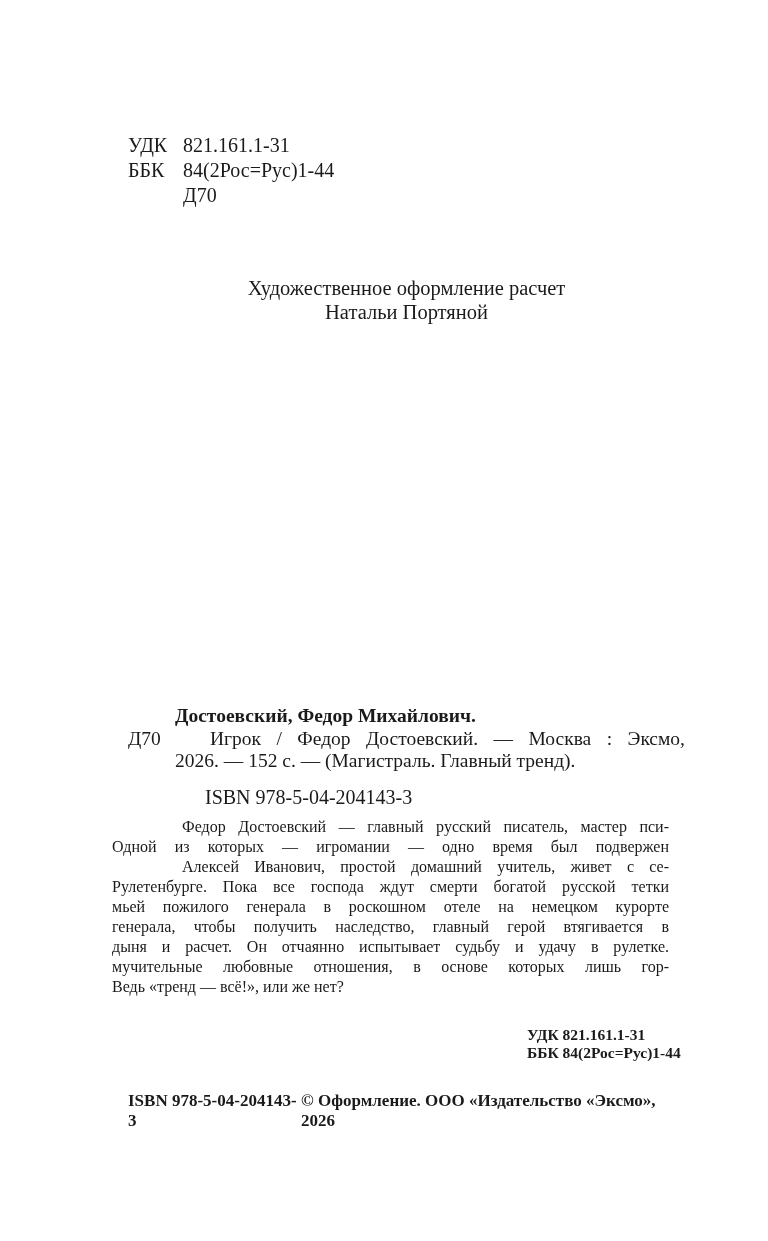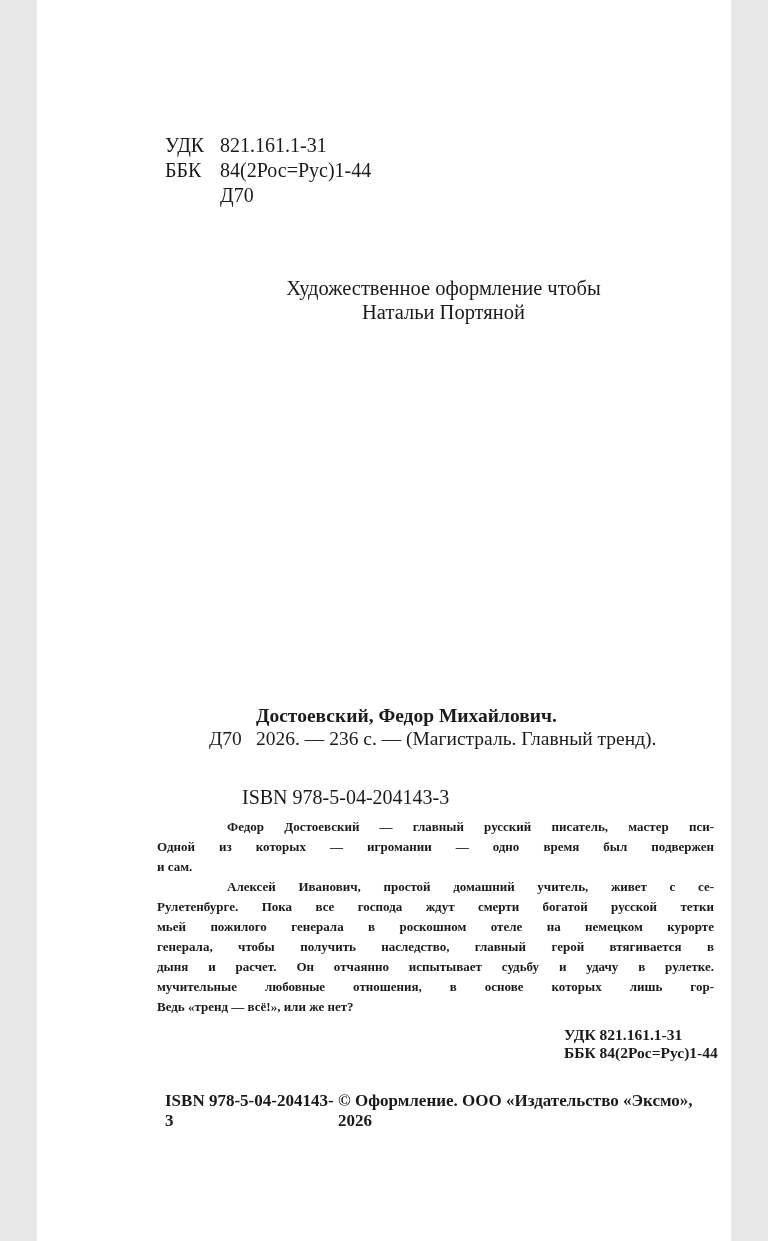--- a/index.html
+++ b/index.html
@@ -1,46 +1,46 @@
 <!DOCTYPE html>
 <html><head>
 <meta charset="utf-8">
 <style>
   html, body { margin: 0; padding: 0; background: #e8e8e8; }
   .page {
     position: relative;
-    width: 694px;
+    width: 768px;
     height: 1241px;
     margin: 0 auto;
     background: #ffffff;
     color: #1a1a1a;
     font-family: "Liberation Serif", "DejaVu Serif", serif;
     overflow: hidden;
   }
 
   
   .top-codes { position: absolute; left: 128px; top: 133px; font-size: 20px; line-height: 25px; }
   .top-codes .lbl { display: inline-block; width: 55px; }
 
   
   .series { position: absolute; left: 128px; top: 276px; width: 557px; text-align: center; font-size: 20.5px; line-height: 24px; }
   .series .it { }
 
   
-  .catalog { position: absolute; left: 128px; top: 705px; width: 557px; font-size: 19.5px; line-height: 22.5px; margin-left: 44px; }
+  .catalog { position: absolute; left: 128px; top: 705px; width: 557px; font-size: 19.5px; line-height: 22.5px; }
   .cat-author { margin-left: 47px; font-weight: bold; }
   .cat-body { position: relative; }
   .cat-code { position: absolute; left: 0; top: 0; }
   .cat-l1 { margin-left: 47px; text-indent: 35px; text-align: justify; text-align-last: justify; }
   .cat-l2 { margin-left: 47px; }
 
   .isbn-mid { position: absolute; left: 205px; top: 786px; font-size: 20px; }
 
   
-  .annotation { position: absolute; left: 120px; top: 817px; width: 557px; font-size: 13px; line-height: 20px; font-weight: bold; }
+  .annotation { position: absolute; left: 112px; top: 817px; width: 557px; font-size: 16px; line-height: 20px; }
   .jline { text-align: justify; text-align-last: justify; }
   .pstart { text-indent: 70px; }
   .pend { text-align: left; text-align-last: left; }
 
   
   .bottom-codes { position: absolute; left: 527px; top: 1026px; font-size: 15.5px; line-height: 17.5px; font-weight: bold; }
 
   
   .footer { position: absolute; left: 128px; top: 1091px; width: 557px; display: flex; justify-content: space-between; font-size: 17px; font-weight: bold; }
 </style>
@@ -55,38 +55,38 @@
     </div>
     <div>
       <span class="lbl">ББК</span><span>84(2Рос=Рус)1-44</span>
     </div>
     <div>
       <span class="lbl"></span><span>Д70</span>
     </div>
   </div>
 
   <div class="series">
-    <div>Художественное оформление чтобы</div>
+    <div>Художественное оформление расчет</div>
     <div class="it">Натальи Портяной</div>
   </div>
 
   <div class="catalog">
     <div class="cat-author">Достоевский, Федор Михайлович.</div>
     <div class="cat-body">
       <span class="cat-code">Д70</span>
-      <div class="cat-l2">2026. — 236 с. — (Магистраль. Главный тренд).</div>
+      <div class="cat-l1">Игрок / Федор Достоевский. — Москва : Эксмо,</div>
+      <div class="cat-l2">2026. — 152 с. — (Магистраль. Главный тренд).</div>
     </div>
   </div>
 
   <div class="isbn-mid">ISBN 978-5-04-204143-3</div>
 
   <div class="annotation">
     <div class="jline pstart">Федор Достоевский — главный русский писатель, мастер пси-</div>
     <div class="jline">Одной из которых — игромании — одно время был подвержен</div>
-    <div class="pend">и сам.</div>
     <div class="jline pstart">Алексей Иванович, простой домашний учитель, живет с се-</div>
     <div class="jline">Рулетенбурге. Пока все господа ждут смерти богатой русской тетки</div>
     <div class="jline">мьей пожилого генерала в роскошном отеле на немецком курорте</div>
     <div class="jline">генерала, чтобы получить наследство, главный герой втягивается в</div>
     <div class="jline">дыня и расчет. Он отчаянно испытывает судьбу и удачу в рулетке.</div>
     <div class="jline">мучительные любовные отношения, в основе которых лишь гор-</div>
     <div class="pend">Ведь «тренд — всё!», или же нет?</div>
   </div>
 
   <div class="bottom-codes">

